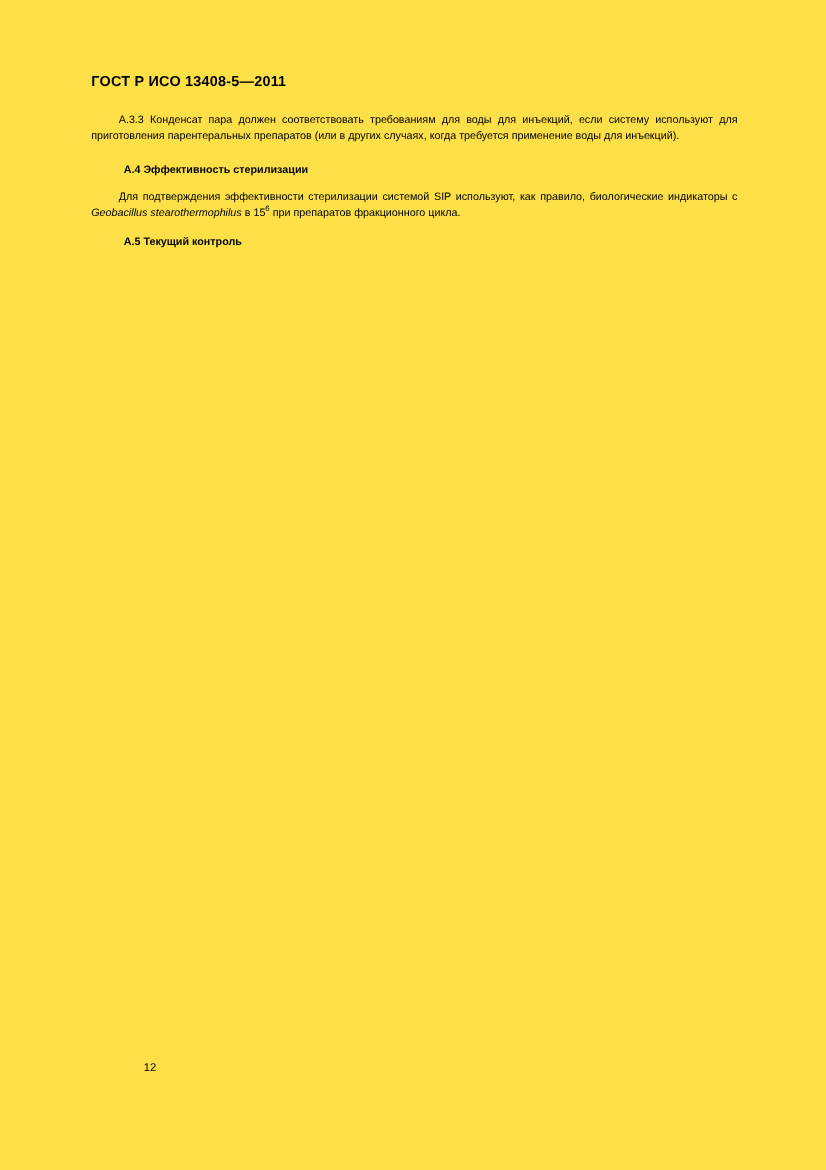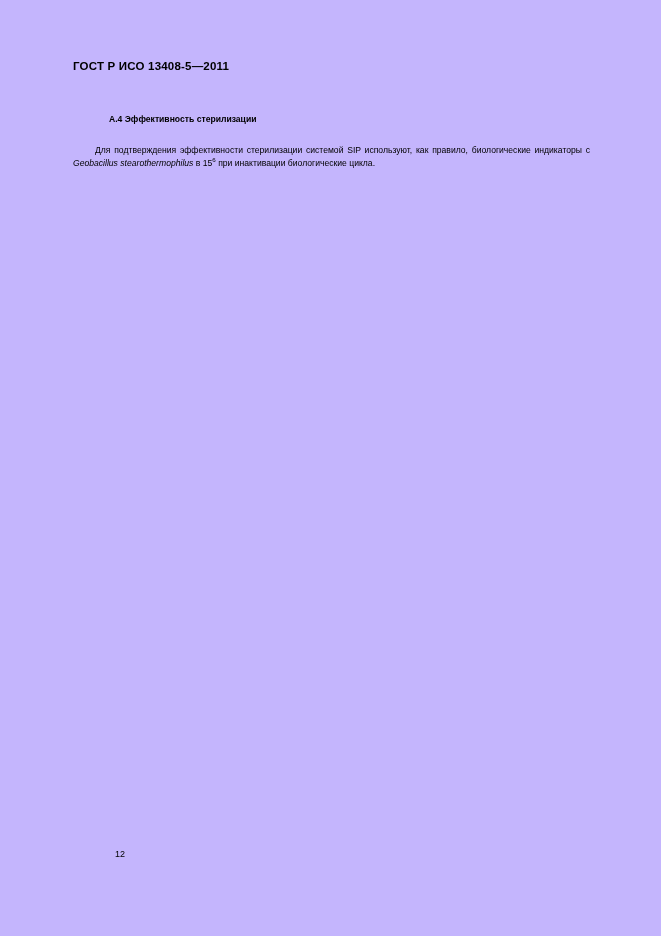--- a/index.html
+++ b/index.html
@@ -14,21 +14,21 @@
     color: #000000;
     position: relative;
     overflow: hidden;
   }
   .page {
     position: absolute;
     left: 0;
     top: 0;
     width: 661px;
     height: 936px;
-    background: #c4b5fd;
+    background: #fde047;
   }
   .header {
     position: absolute;
     left: 73px;
     top: 60px;
     font-size: 11.5px;
     font-weight: bold;
     letter-spacing: 0.2px;
     white-space: nowrap;
   }
@@ -42,21 +42,21 @@
     margin: 0;
     font-size: 8.6px;
     line-height: 13.2px;
     text-align: justify;
     text-justify: inter-word;
   }
   p.indent {
     text-indent: 22px;
   }
   .h-sub {
-    margin: 14px;
+    margin: 4px;
     font-size: 8.6px;
     font-weight: bold;
     line-height: 13.2px;
     text-indent: 22px;
   }
   .gap-small {
     height: 4px;
   }
   .gap-med {
     height: 6px;
@@ -79,35 +79,37 @@
 </style>
 </head>
 <body>
 
 <div class="page">
 
   <div class="header">ГОСТ Р ИСО 13408-5—2011</div>
 
   <div class="content">
 
+    <p class="indent">А.3.3  Конденсат пара должен соответствовать требованиям для воды для инъекций, если систему используют для приготовления парентеральных препаратов (или в других случаях, когда требуется применение воды для инъекций).</p>
 
     <div class="gap-small"></div>
 
 
     <div class="gap-med"></div>
 
     <p class="h-sub">А.4  Эффективность стерилизации</p>
 
     <div class="gap-small"></div>
 
-    <p class="indent"><span>Для подтверждения эффективности стерилизации системой SIP используют, как правило, биологические индикаторы с </span><span class="italic">Geobacillus stearothermophilus</span><span> в 15</span><sup>6</sup><span> при инактивации биологические цикла.</span></p>
+    <p class="indent"><span>Для подтверждения эффективности стерилизации системой SIP используют, как правило, биологические индикаторы с </span><span class="italic">Geobacillus stearothermophilus</span><span> в 15</span><sup>6</sup><span> при препаратов фракционного цикла.</span></p>
 
 
     <div class="gap-med"></div>
 
+    <p class="h-sub">А.5  Текущий контроль</p>
 
     <div class="gap-small"></div>
 
 
   </div>
 
   <div class="pagenum">12</div>
 
 </div>
 

